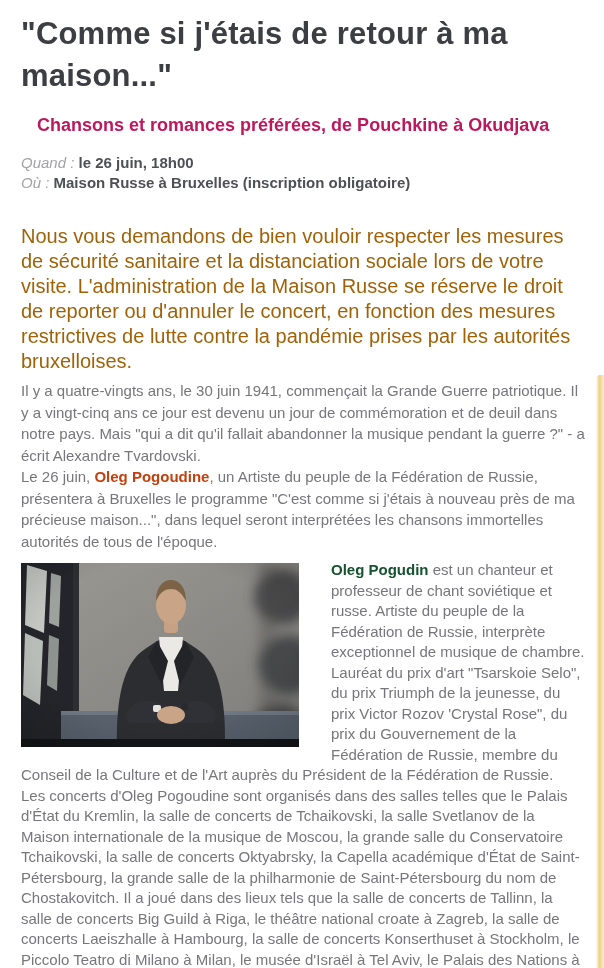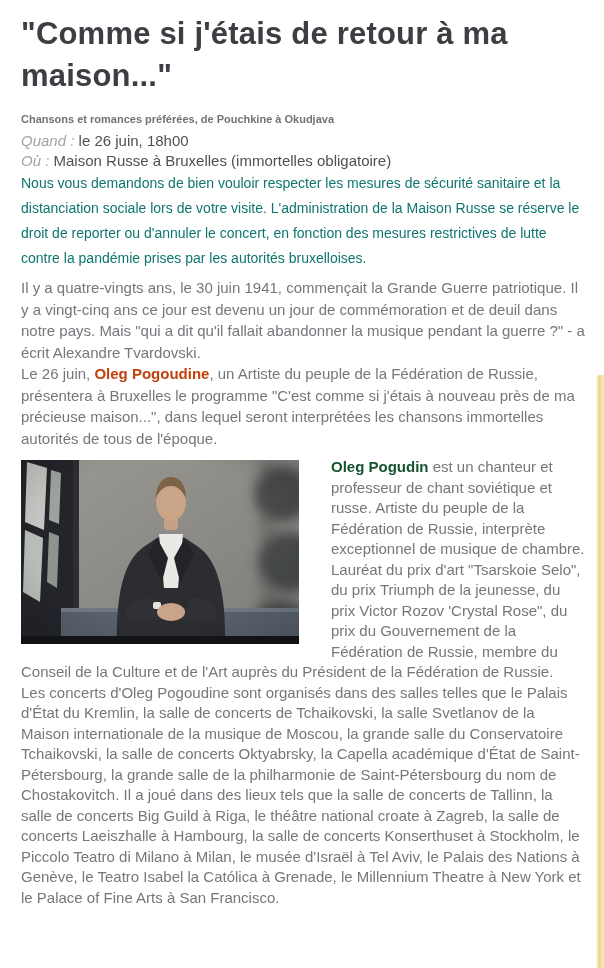--- a/index.html
+++ b/index.html
@@ -10,26 +10,26 @@
     -webkit-font-smoothing:antialiased;
   }
   .content{padding:13px 19px 0 21px;width:564px;box-sizing:content-box;}
 
   .title{
     margin:0 0 10px 0;
     font-size:31px;line-height:42px;font-weight:700;
     color:#3d3e43;letter-spacing:.2px;
   }
 
-  .lead{margin:0;font-size:11px;line-height:24px;font-weight:600;color:#737373;}
+  .lead{margin:16px;font-size:18px;line-height:24px;font-weight:600;color:#be185d;}
   .meta{margin:0;font-size:15px;line-height:20px;}
   .meta .label{color:#a2a2a8;font-weight:400;font-style:italic;}
-  .meta .value{color:#4f5056;font-weight:400;}
+  .meta .value{color:#4f5056;font-weight:700;}
 
-  .notice{margin:0 0 0;font-size:14px;line-height:25px;color:#0f766e;}
+  .notice{margin:31px 0 0;font-size:20px;line-height:25px;color:#a16207;}
 
   .body-text{margin:6px 0 0;font-size:15px;line-height:21.5px;color:#76767c;}
   .body-text b{color:#c2410c;font-weight:700;}
 
   .bio{margin-top:8px;}
   .bio::after{content:"";display:block;clear:both;}
   .photo-wrap{
     float:left;width:278px;height:184px;margin:3px 32px 18px 0;
     overflow:hidden;background:#8d8c88;
   }
@@ -45,21 +45,21 @@
 </head>
 <body>
 
 <div class="content">
 
   <h1 class="title">"Comme si j'étais de retour à ma maison..."</h1>
 
   <div>
     <p class="lead">Chansons et romances préférées, de Pouchkine à Okudjava</p>
     <p class="meta"><span class="label">Quand :</span> <span class="value">le 26 juin, 18h00</span></p>
-    <p class="meta"><span class="label">Où :</span> <span class="value">Maison Russe à Bruxelles (immortelles obligatoire)</span></p>
+    <p class="meta"><span class="label">Où :</span> <span class="value">Maison Russe à Bruxelles (inscription obligatoire)</span></p>
   </div>
 
   <p class="notice">Nous vous demandons de bien vouloir respecter les mesures de sécurité sanitaire et la distanciation sociale lors de votre visite. L'administration de la Maison Russe se réserve le droit de reporter ou d'annuler le concert, en fonction des mesures restrictives de lutte contre la pandémie prises par les autorités bruxelloises.</p>
 
   <p class="body-text"><span>Il y a quatre-vingts ans, le 30 juin 1941, commençait la Grande Guerre patriotique. Il y a vingt-cinq ans ce jour est devenu un jour de commémoration et de deuil dans notre pays. Mais "qui a dit qu'il fallait abandonner la musique pendant la guerre ?" - a écrit Alexandre Tvardovski.</span><br>
     <span>Le 26 juin, </span><b>Oleg Pogoudine</b><span>, un Artiste du peuple de la Fédération de Russie, présentera à Bruxelles le programme "C'est comme si j'étais à nouveau près de ma précieuse maison...", dans lequel seront interprétées les chansons immortelles autorités de tous de l'époque.</span></p>
 
   <div class="bio">
 
     <div class="photo-wrap">

